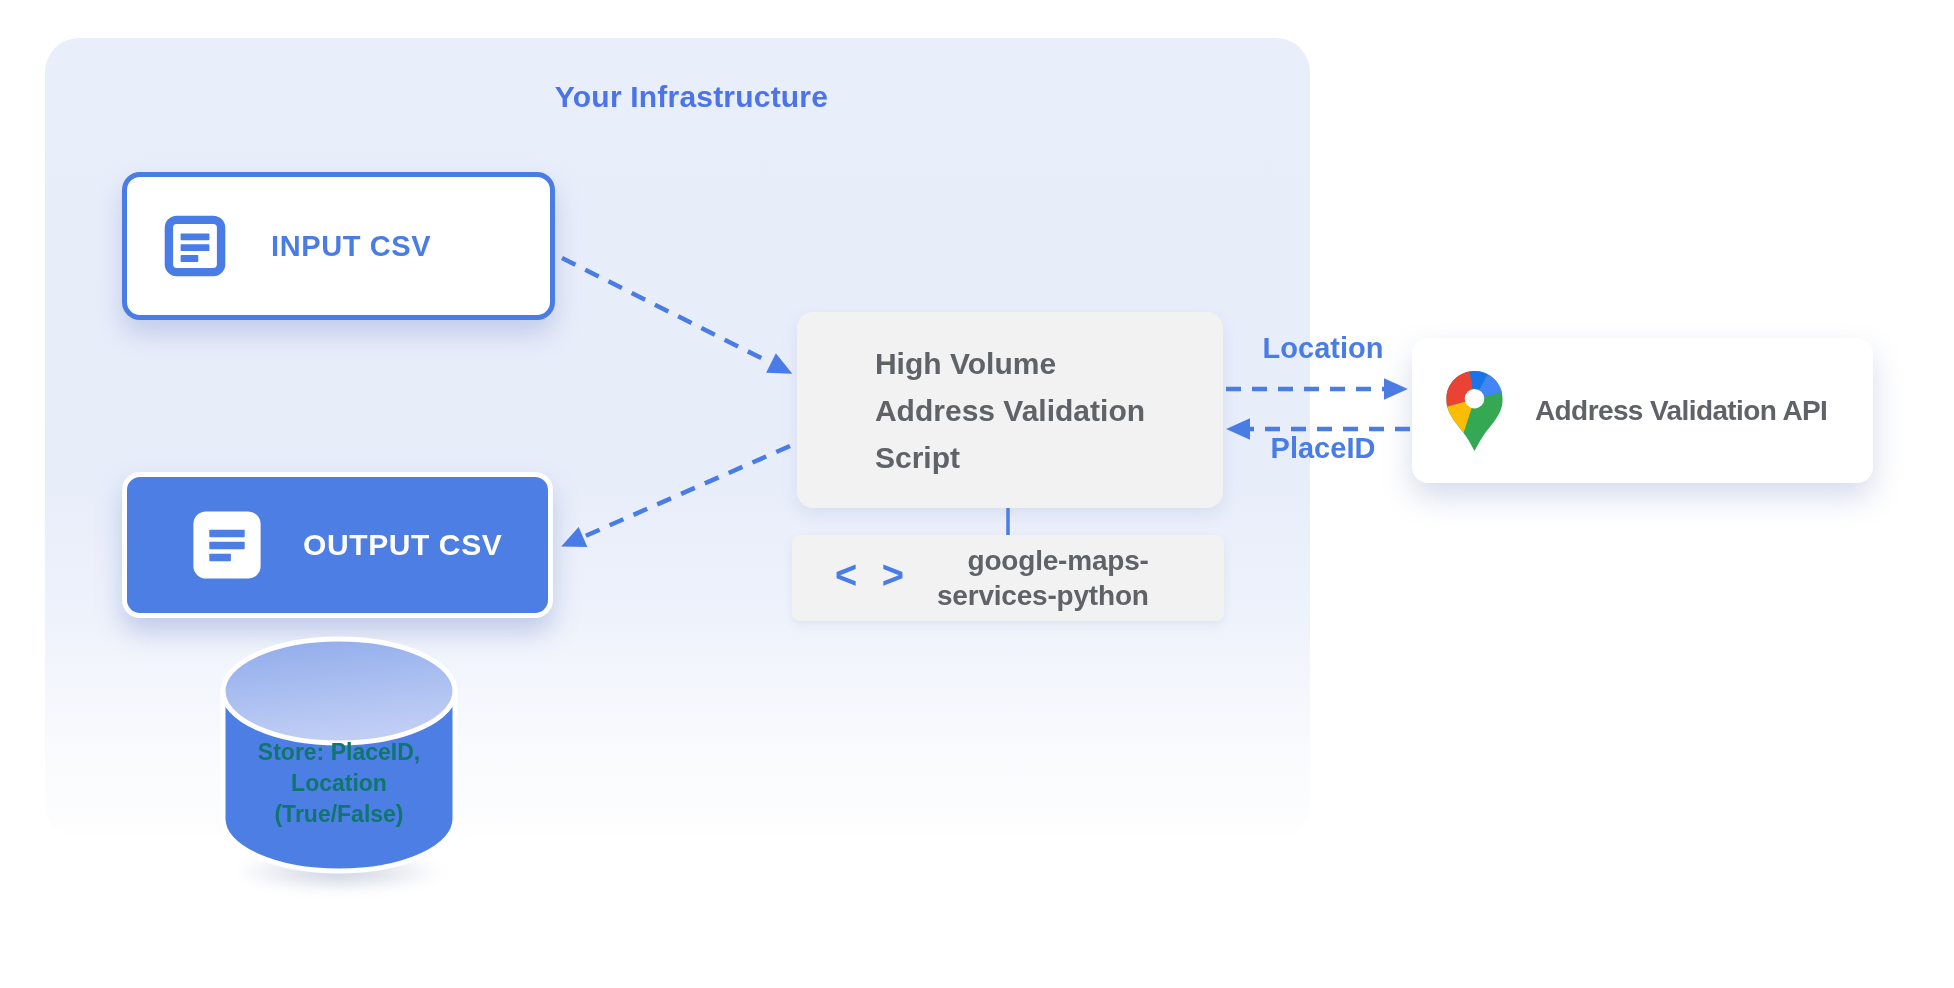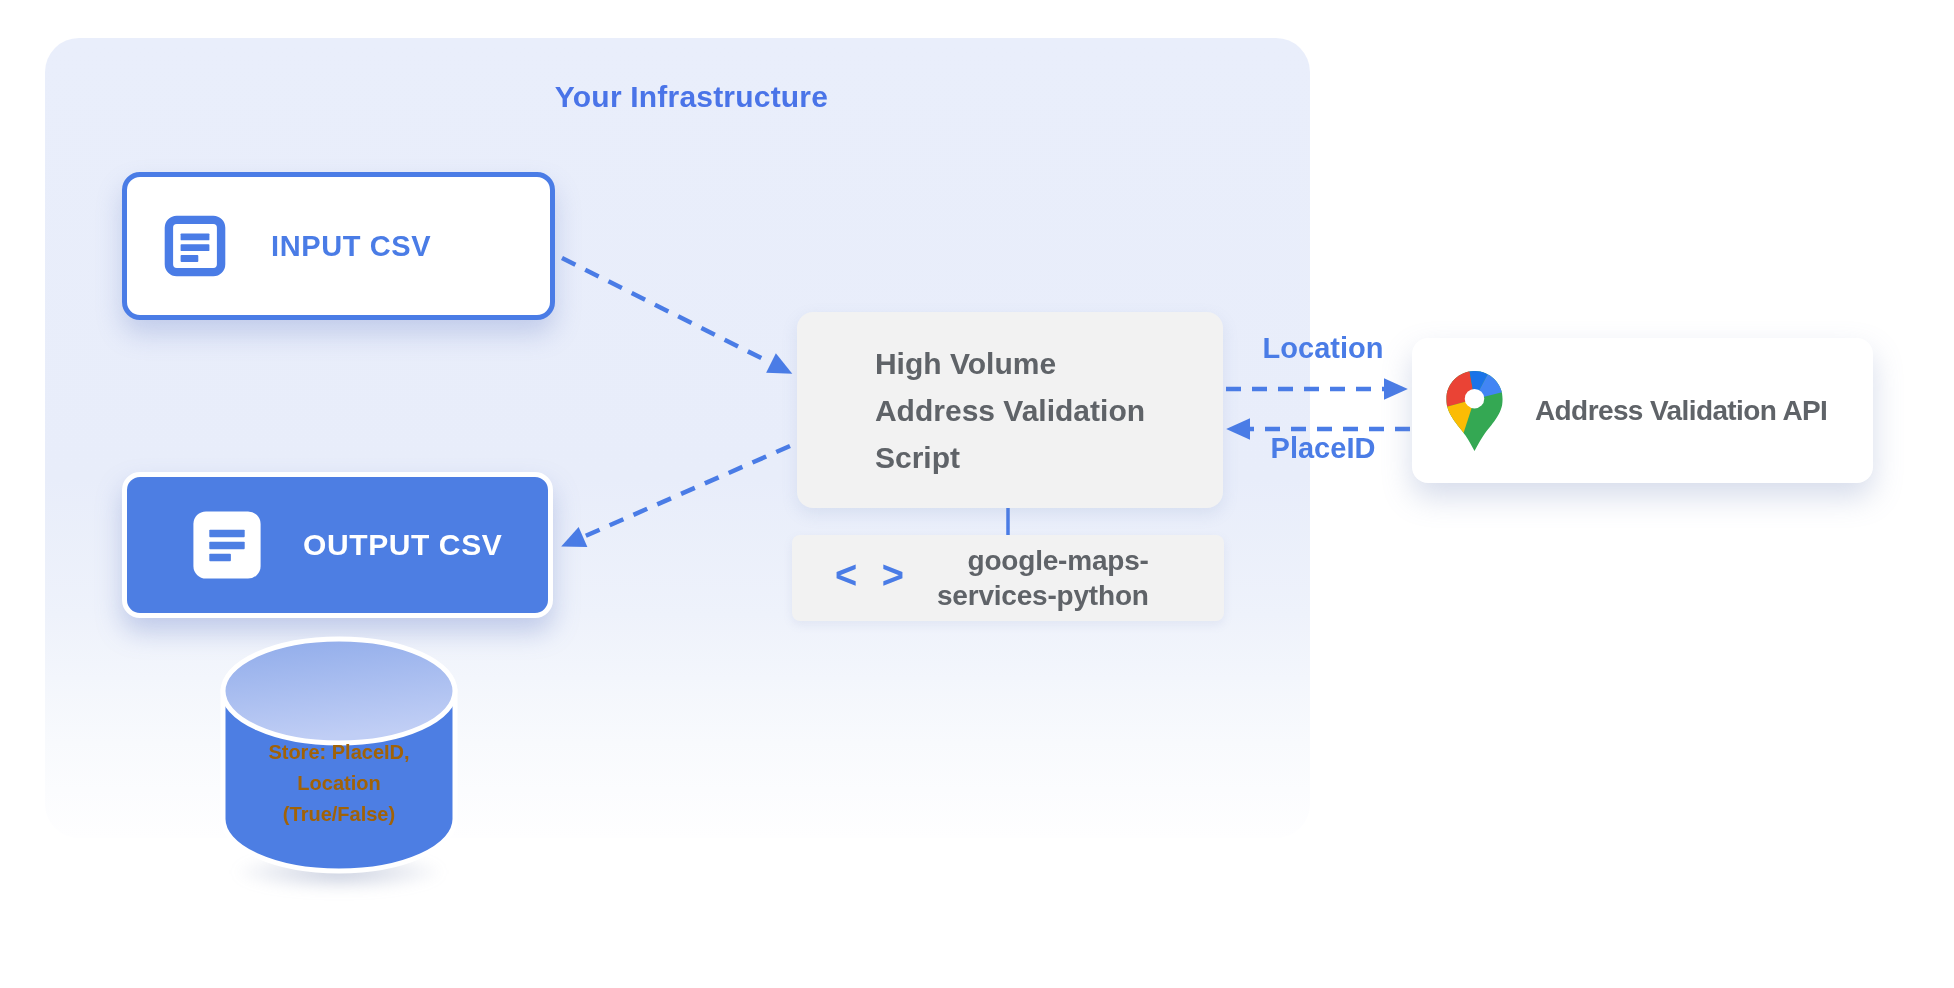--- a/index.html
+++ b/index.html
@@ -34,22 +34,22 @@
   }
   .output-box .lbl { font-size:30px; font-weight:bold; color:#ffffff; letter-spacing:0.6px; }
   .cyl-shadow {
     position:absolute; left:232px; top:852px; width:214px; height:40px;
     background:radial-gradient(ellipse at center, rgba(120,135,175,0.40) 0%, rgba(120,135,175,0.0) 70%);
     filter:blur(6px); border-radius:50%;
   }
   .cylinder { position:absolute; left:217px; top:633px; width:244px; height:246px; }
   .cyl-text {
     position:absolute; left:217px; top:737px; width:244px;
-    text-align:center; color:#a16207; font-weight:bold;
-    font-size:20px; line-height:31px;
+    text-align:center; color:#0f766e; font-weight:bold;
+    font-size:23px; line-height:31px;
   }
   .script-box {
     left:797px; top:312px; width:426px; height:196px;
     background:var(--box-gray); border-radius:16px;
     box-shadow:0 6px 16px rgba(120,140,190,0.16);
     justify-content:center;
   }
   .script-box .txt {
     text-align:left; font-size:30px; font-weight:bold;
     color:var(--text-gray); line-height:47px;

